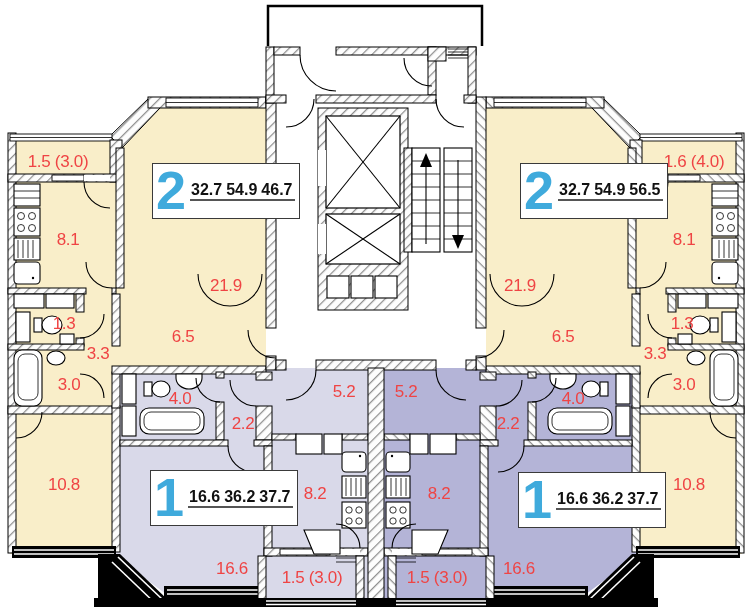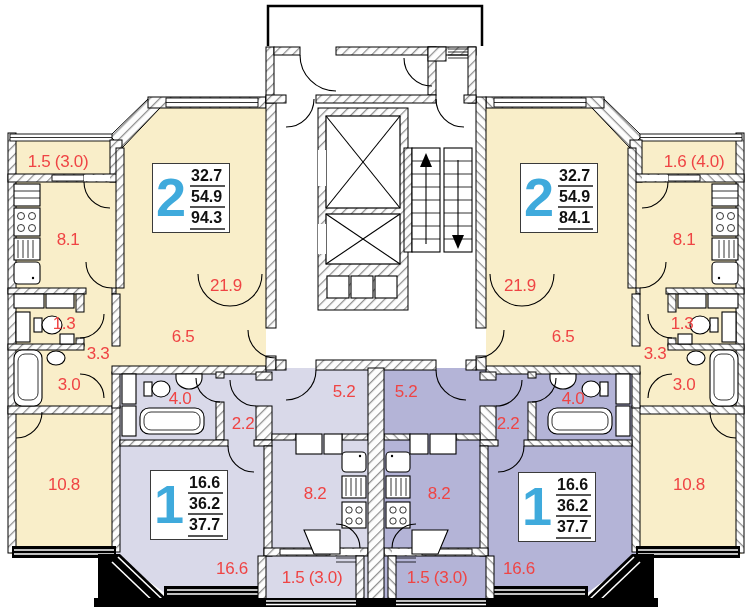--- a/index.html
+++ b/index.html
@@ -12,21 +12,21 @@
   .fx{fill:#fff;stroke:#000;stroke-width:1.1;}
   .ln{stroke:#000;stroke-width:1.1;fill:none;}
   .thin{stroke:#000;stroke-width:0.8;fill:none;}
   .arc{stroke:#000;stroke-width:1.1;fill:none;}
   .wln{stroke:#fff;stroke-width:1.6;fill:none;}
   .room-label{position:absolute;transform:translate(-50%,-50%);font-size:17px;
               color:#ef4444;white-space:nowrap;letter-spacing:-0.3px;}
   .badge{position:absolute;display:flex;align-items:center;background:#fff;
          border:1.5px solid #3a3a3a;padding:2px 4px 2px 2px;box-sizing:border-box;}
   .badge-num{font-size:54px;font-weight:bold;line-height:0.92;margin:0 4px 0 1px;}
-  .badge-areas{display:flex;flex-direction:column;}
+  .badge-areas{display:flex;flex-direction:row;}
   .badge-area{font-size:16px;font-weight:bold;color:#111;line-height:1.2;
               border-bottom:2px solid #555;padding:0 3px 0 1px;}
 </style>
 </head>
 <body>
 
 <div class="stage">
 <svg width="752" height="607" viewBox="0 0 752 607">
   <defs>
     <pattern id="h" width="7" height="7" patternUnits="userSpaceOnUse" patternTransform="rotate(45)">
@@ -287,29 +287,29 @@
     <div class="room-label" style="left: 508px; top: 424px;">2.2</div>
     <div class="room-label" style="left: 406px; top: 392px;">5.2</div>
     <div class="room-label" style="left: 439px; top: 494px;">8.2</div>
     <div class="room-label" style="left: 519px; top: 569px;">16.6</div>
     <div class="room-label" style="left: 437px; top: 578px;">1.5 (3.0)</div>
     <div class="badge" style="left: 152px; top: 163px;">
       <div class="badge-num" style="color: rgb(63, 170, 220);">2</div>
       <div class="badge-areas">
         <div class="badge-area">32.7</div>
         <div class="badge-area">54.9</div>
-        <div class="badge-area">94.3</div>
+        <div class="badge-area">46.7</div>
       </div>
     </div>
     <div class="badge" style="left: 520px; top: 163px;">
       <div class="badge-num" style="color: rgb(63, 170, 220);">2</div>
       <div class="badge-areas">
         <div class="badge-area">32.7</div>
         <div class="badge-area">54.9</div>
-        <div class="badge-area">84.1</div>
+        <div class="badge-area">56.5</div>
       </div>
     </div>
     <div class="badge" style="left: 150px; top: 470px;">
       <div class="badge-num" style="color: rgb(63, 170, 220);">1</div>
       <div class="badge-areas">
         <div class="badge-area">16.6</div>
         <div class="badge-area">36.2</div>
         <div class="badge-area">37.7</div>
       </div>
     </div>

